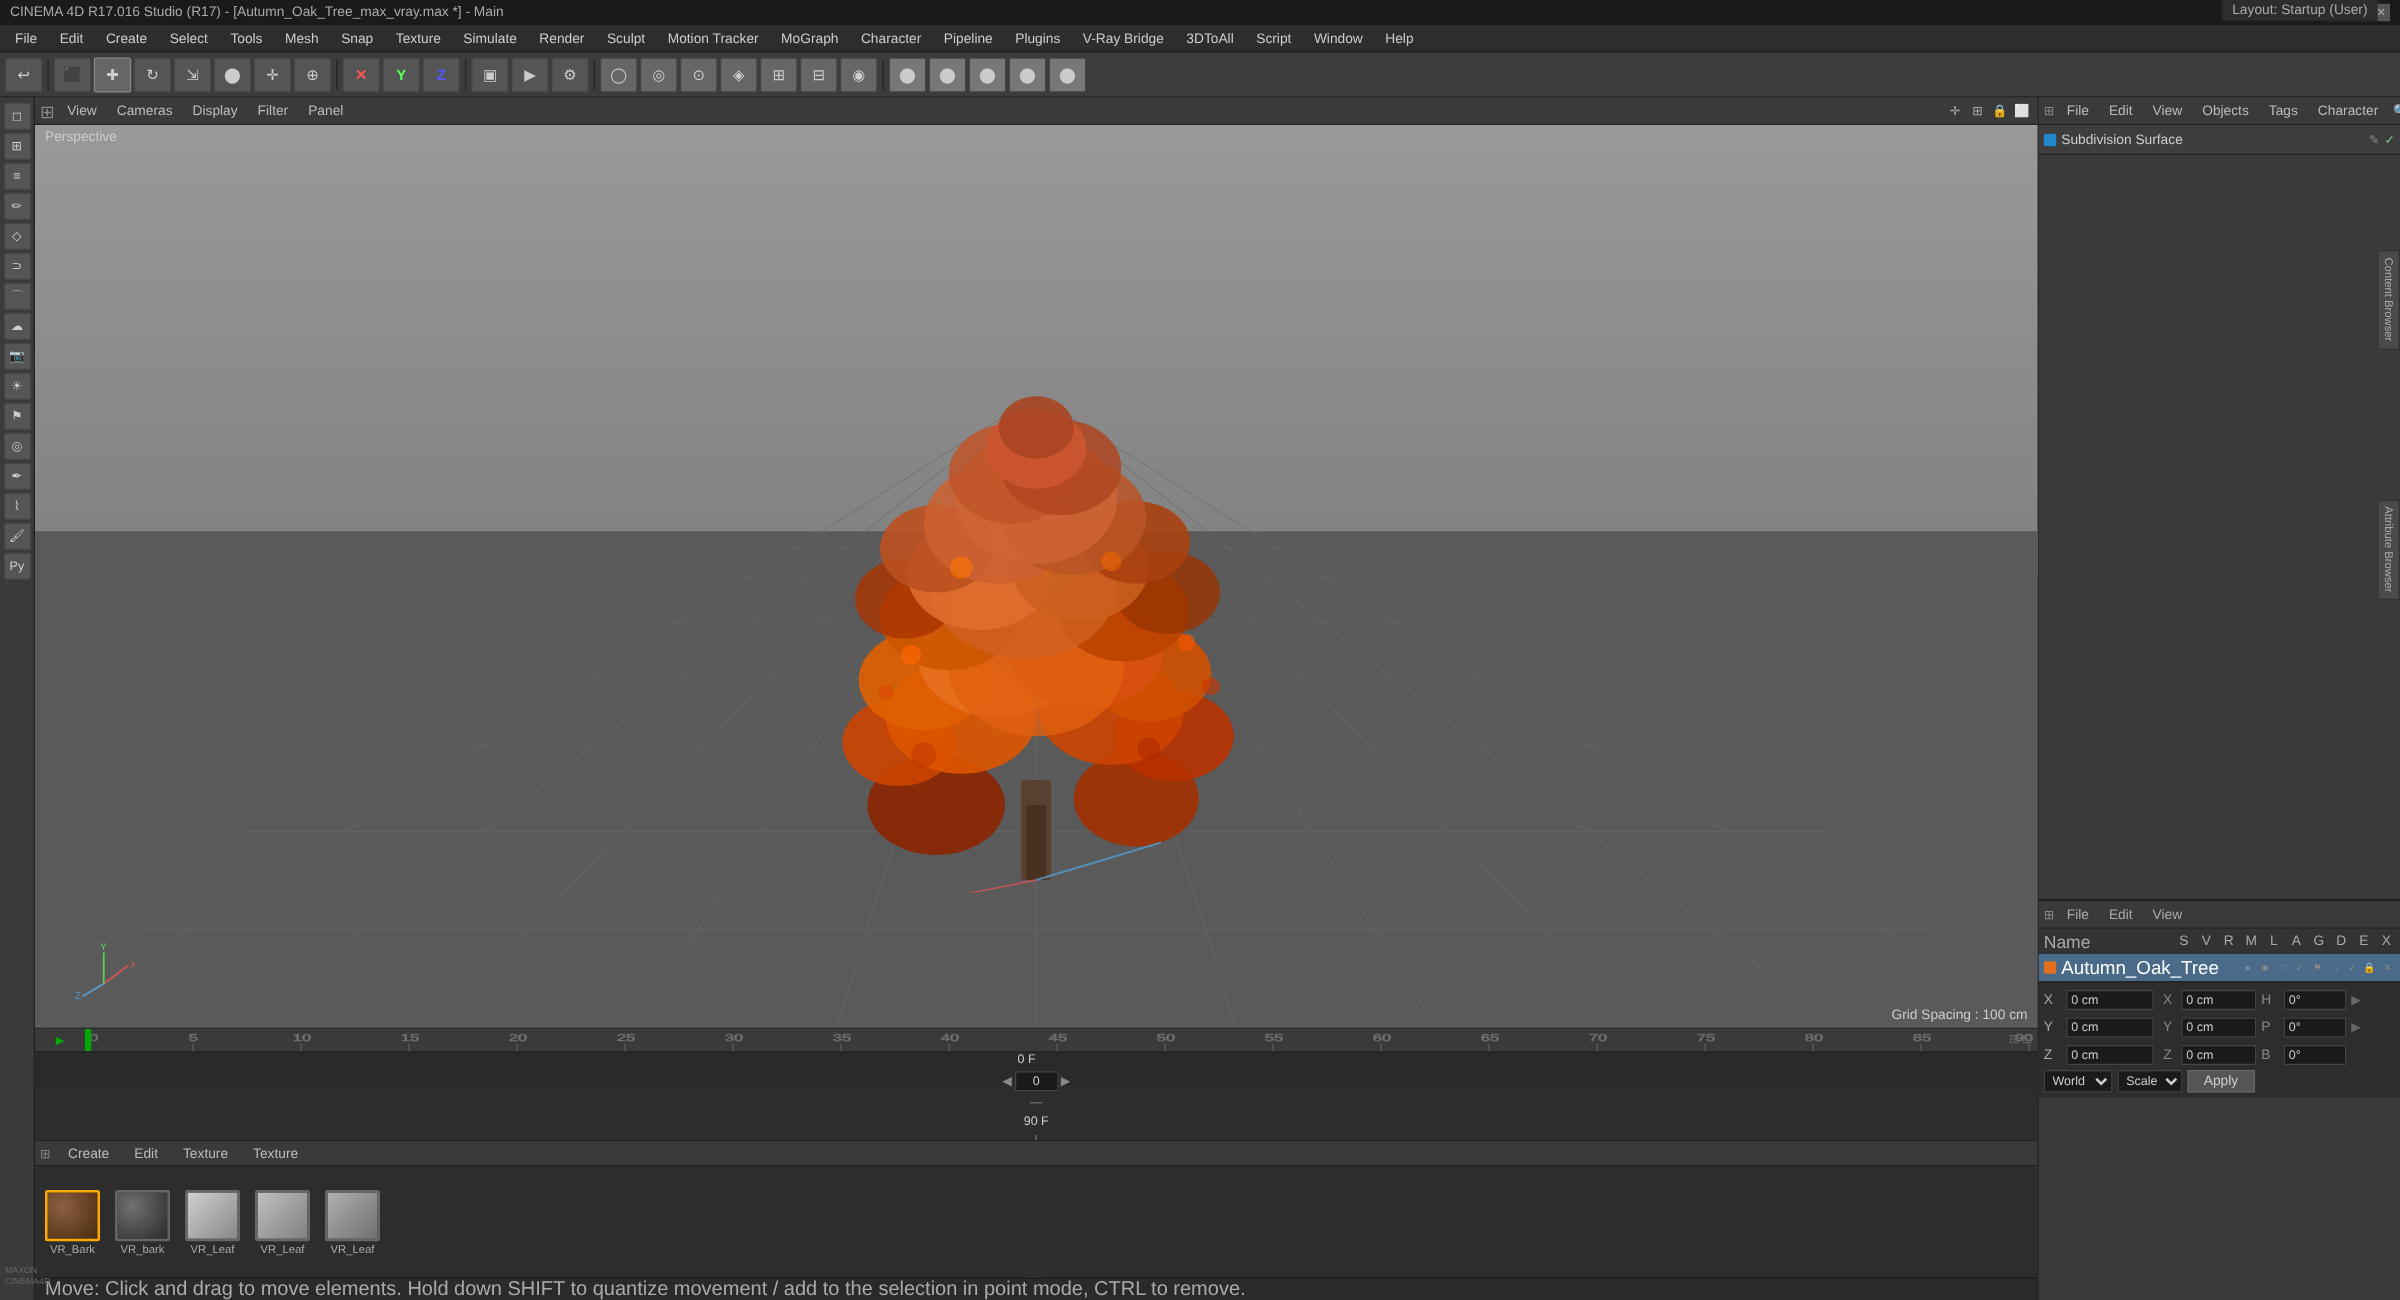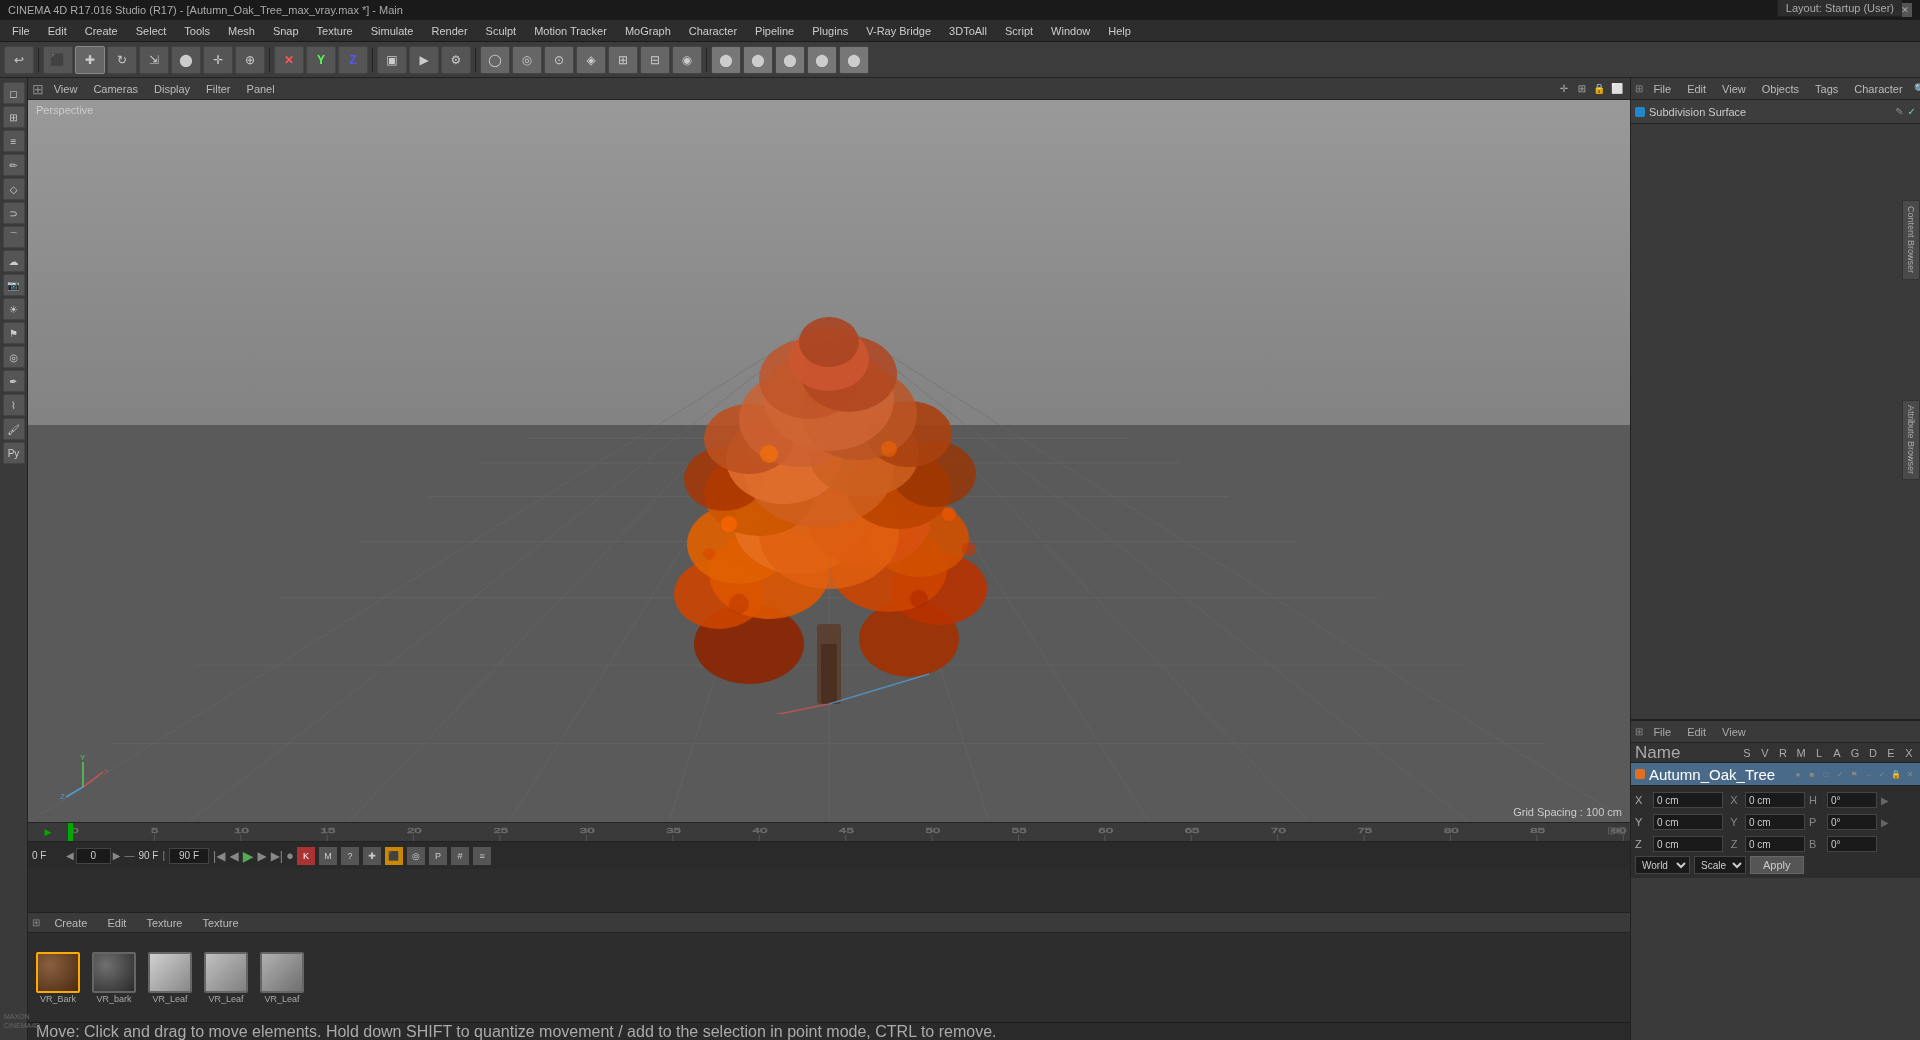--- a/index.html
+++ b/index.html
@@ -40,21 +40,21 @@
     #viewport { flex: 1; position: relative; background: #5a5a5a; overflow: hidden; }
     #viewport-label { position: absolute; top: 4px; left: 8px; color: #ccc; font-size: 11px; }
     #grid-spacing { position: absolute; bottom: 4px; right: 8px; color: #ccc; font-size: 11px; }
     
     
     #viewport-bg { width: 100%; height: 100%; position: relative; background: linear-gradient(180deg, #888 0%, #666 30%, #5a5a5a 60%, #505050 100%); }
     
     
     #timeline-area { height: 90px; background: #2d2d2d; border-top: 1px solid #222; display: flex; flex-direction: column; }
     #timeline-ruler { height: 18px; background: #3a3a3a; display: flex; align-items: center; padding: 0 4px; position: relative; }
-    #timeline-bar { height: 28px; background: #2a2a2a; display: flex; align-items: center; padding: 0 4px; gap: 4px; border-top: 1px solid #222; }
+    #timeline-bar { height: 28px; background: #2a2a2a; display: flex; align-items: center; padding: 0 4px; gap: 4px; border-top: 1px solid #222; flex-direction: column; }
     
     
     #material-editor { height: 110px; background: #2d2d2d; border-top: 1px solid #222; display: flex; flex-direction: column; }
     #mat-toolbar { height: 20px; background: #3a3a3a; display: flex; align-items: center; padding: 0 4px; gap: 8px; border-bottom: 1px solid #222; }
     #mat-content { flex: 1; display: flex; align-items: center; padding: 4px; gap: 4px; }
     .mat-item { width: 52px; height: 52px; display: flex; flex-direction: column; align-items: center; cursor: pointer; }
     .mat-swatch { width: 44px; height: 44px; border: 2px solid #666; border-radius: 2px; }
     .mat-label { font-size: 9px; color: #aaa; margin-top: 1px; }
     #status-bar { height: 18px; background: #2a2a2a; display: flex; align-items: center; padding: 0 8px; border-top: 1px solid #1a1a1a; }
     
@@ -483,21 +483,21 @@
     <div id="right-bottom">
 
       <div id="right-bottom-topbar">
         <span style="font-size:10px;color:#888;">⊞</span>
         <span class="vp-menu">File</span>
         <span class="vp-menu">Edit</span>
         <span class="vp-menu">View</span>
       </div>
 
       <div id="obj-list-header">
-        <span style="font-size:17px;color:#aaa;">Name</span>
+        <span style="font-size:14px;color:#aaa;">Name</span>
         <div class="obj-cols">
           <span class="obj-col">S</span>
           <span class="obj-col">V</span>
           <span class="obj-col">R</span>
           <span class="obj-col">M</span>
           <span class="obj-col">L</span>
           <span class="obj-col">A</span>
           <span class="obj-col">G</span>
           <span class="obj-col">D</span>
           <span class="obj-col">E</span>

